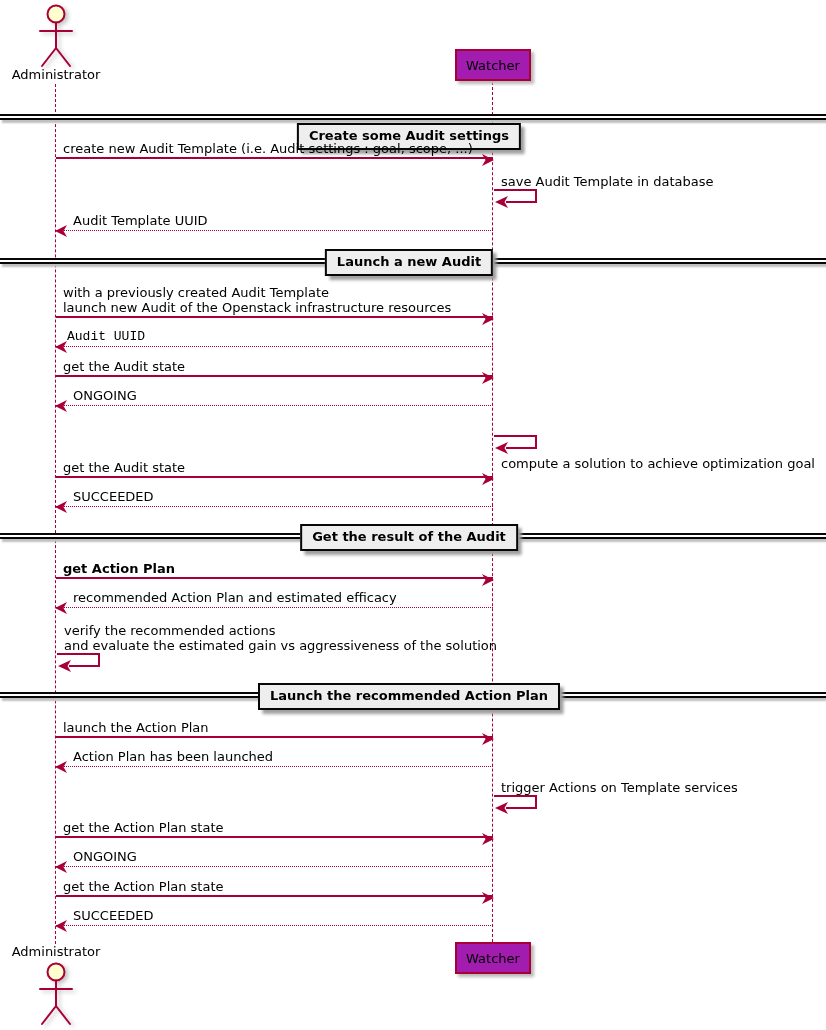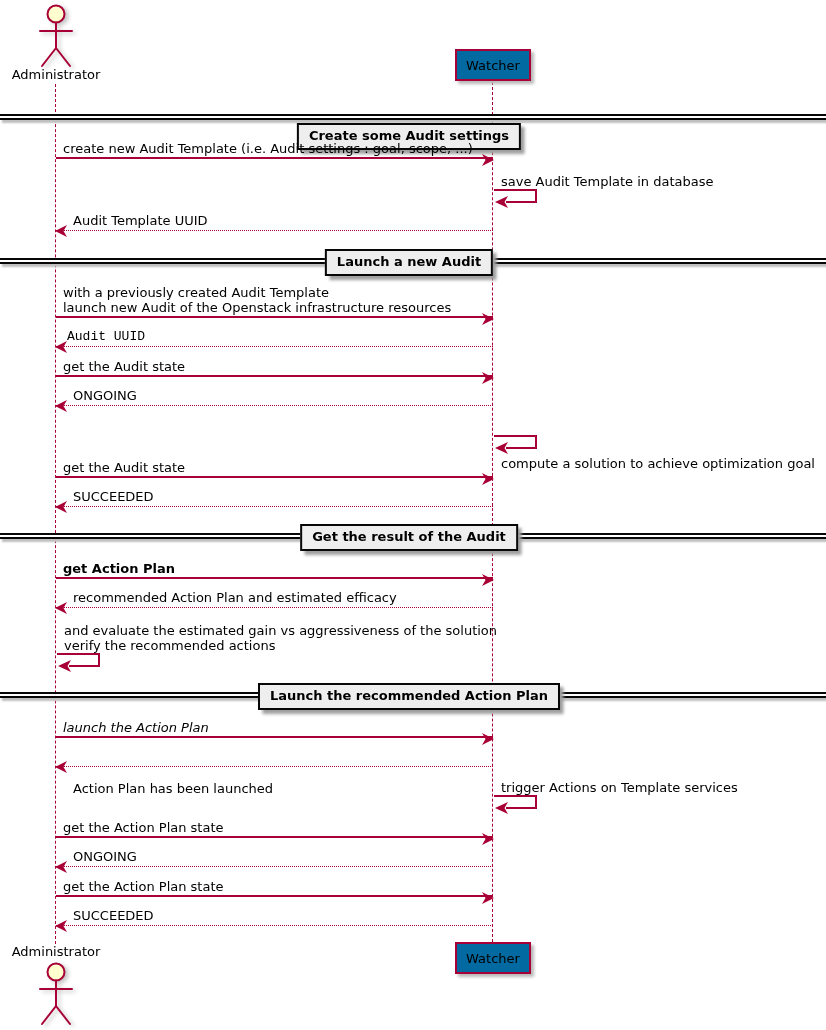--- a/index.html
+++ b/index.html
@@ -3,21 +3,21 @@
 <meta charset="utf-8">
 <style>
   html,body{margin:0;padding:0;background:#ffffff;}
   .diagram{
     position:relative;width:826px;height:1030px;overflow:hidden;
     font-family:"DejaVu Sans","Liberation Sans",sans-serif;
     font-size:13px;color:#000;background:#fff;
   }
   .lifeline{position:absolute;width:0;border-left:1px dashed #A80036;}
   .participant-box{
-    position:absolute;background:#0369a1;border:2px solid #A80036;
+    position:absolute;background:#a21caf;border:2px solid #A80036;
     box-shadow:3px 3px 3px #b9b9b9;display:flex;align-items:center;justify-content:center;
     box-sizing:border-box;white-space:nowrap;
   }
   .actor-label{position:absolute;text-align:center;line-height:15px;}
   .actor-svg{position:absolute;overflow:visible;filter:drop-shadow(3px 2px 2px #c4c4c4);}
   .msg{position:absolute;height:0;}
   .msg.solid{border-top:2px solid #A80036;}
   .msg.dotted{border-top:1px dotted #A80036;}
   .msg-label{position:absolute;white-space:nowrap;line-height:15px;}
   .arrowhead{position:absolute;overflow:visible;}
@@ -147,41 +147,41 @@
         </svg>
       </div>
       <div class="msg-label" style="left:73px;top:590px;">
         <div>recommended Action Plan and estimated efficacy</div>
       </div>
       <svg class="selfloop" width="48" height="20" style="left:56px;top:653px;position:absolute;">
         <path d="M1,1 H43 V13 H13" stroke="#A80036" stroke-width="2" fill="none"></path>
         <polygon points="15,7 2,13 15,19 11.5,13" fill="#A80036"></polygon>
       </svg>
       <div class="msg-label" style="left:64px;top:623px;">
+        <div>verify the recommended actions</div>
         <div>and evaluate the estimated gain vs aggressiveness of the solution</div>
-        <div>verify the recommended actions</div>
       </div>
       <div class="divider-line" style="top:692px;"></div>
       <div class="divider-box" style="top:683px;">
         <div>Launch the recommended Action Plan</div>
       </div>
       <div class="msg solid" style="left:56px;top:736px;width:437px;">
         <svg class="arrowhead" width="14" height="14" style="top: -6px; right: -2px;">
           <polygon points="1,1 13,7 1,13 4.5,7" fill="#A80036"></polygon>
         </svg>
       </div>
-      <div class="msg-label" style="left:63px;top:720px;font-style:italic;">
+      <div class="msg-label" style="left:63px;top:720px;">
         <div>launch the Action Plan</div>
       </div>
       <div class="msg dotted" style="left:56px;top:766px;width:437px;">
         <svg class="arrowhead" width="14" height="14" style="top: -7px; left: -2px;">
           <polygon points="13,1 1,7 13,13 9.5,7" fill="#A80036"></polygon>
         </svg>
       </div>
-      <div class="msg-label" style="left:73px;top:749px;margin-top:32px;">
+      <div class="msg-label" style="left:73px;top:749px;">
         <div>Action Plan has been launched</div>
       </div>
       <svg class="selfloop" width="48" height="20" style="left:493px;top:795px;position:absolute;">
         <path d="M1,1 H43 V13 H13" stroke="#A80036" stroke-width="2" fill="none"></path>
         <polygon points="15,7 2,13 15,19 11.5,13" fill="#A80036"></polygon>
       </svg>
       <div class="msg-label" style="left:501px;top:780px;">
         <div>trigger Actions on Template services</div>
       </div>
       <div class="msg solid" style="left:56px;top:836px;width:437px;">

